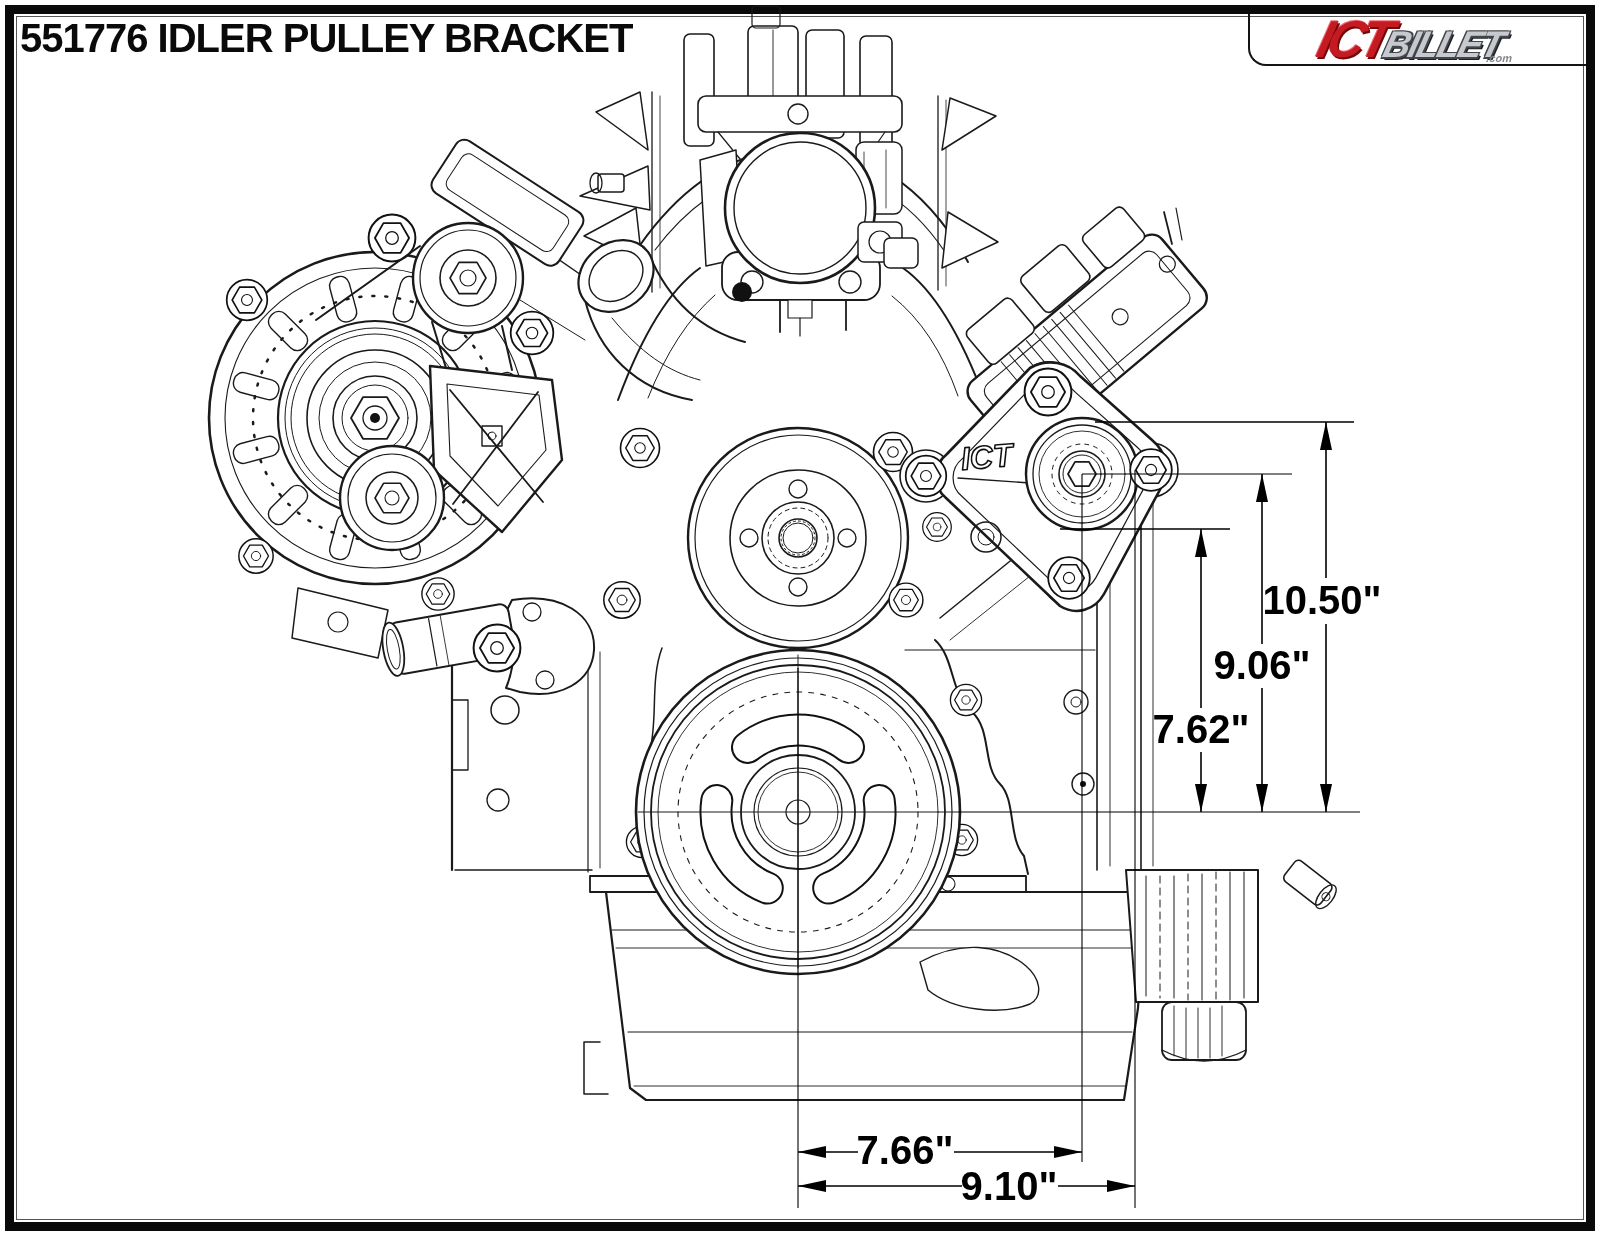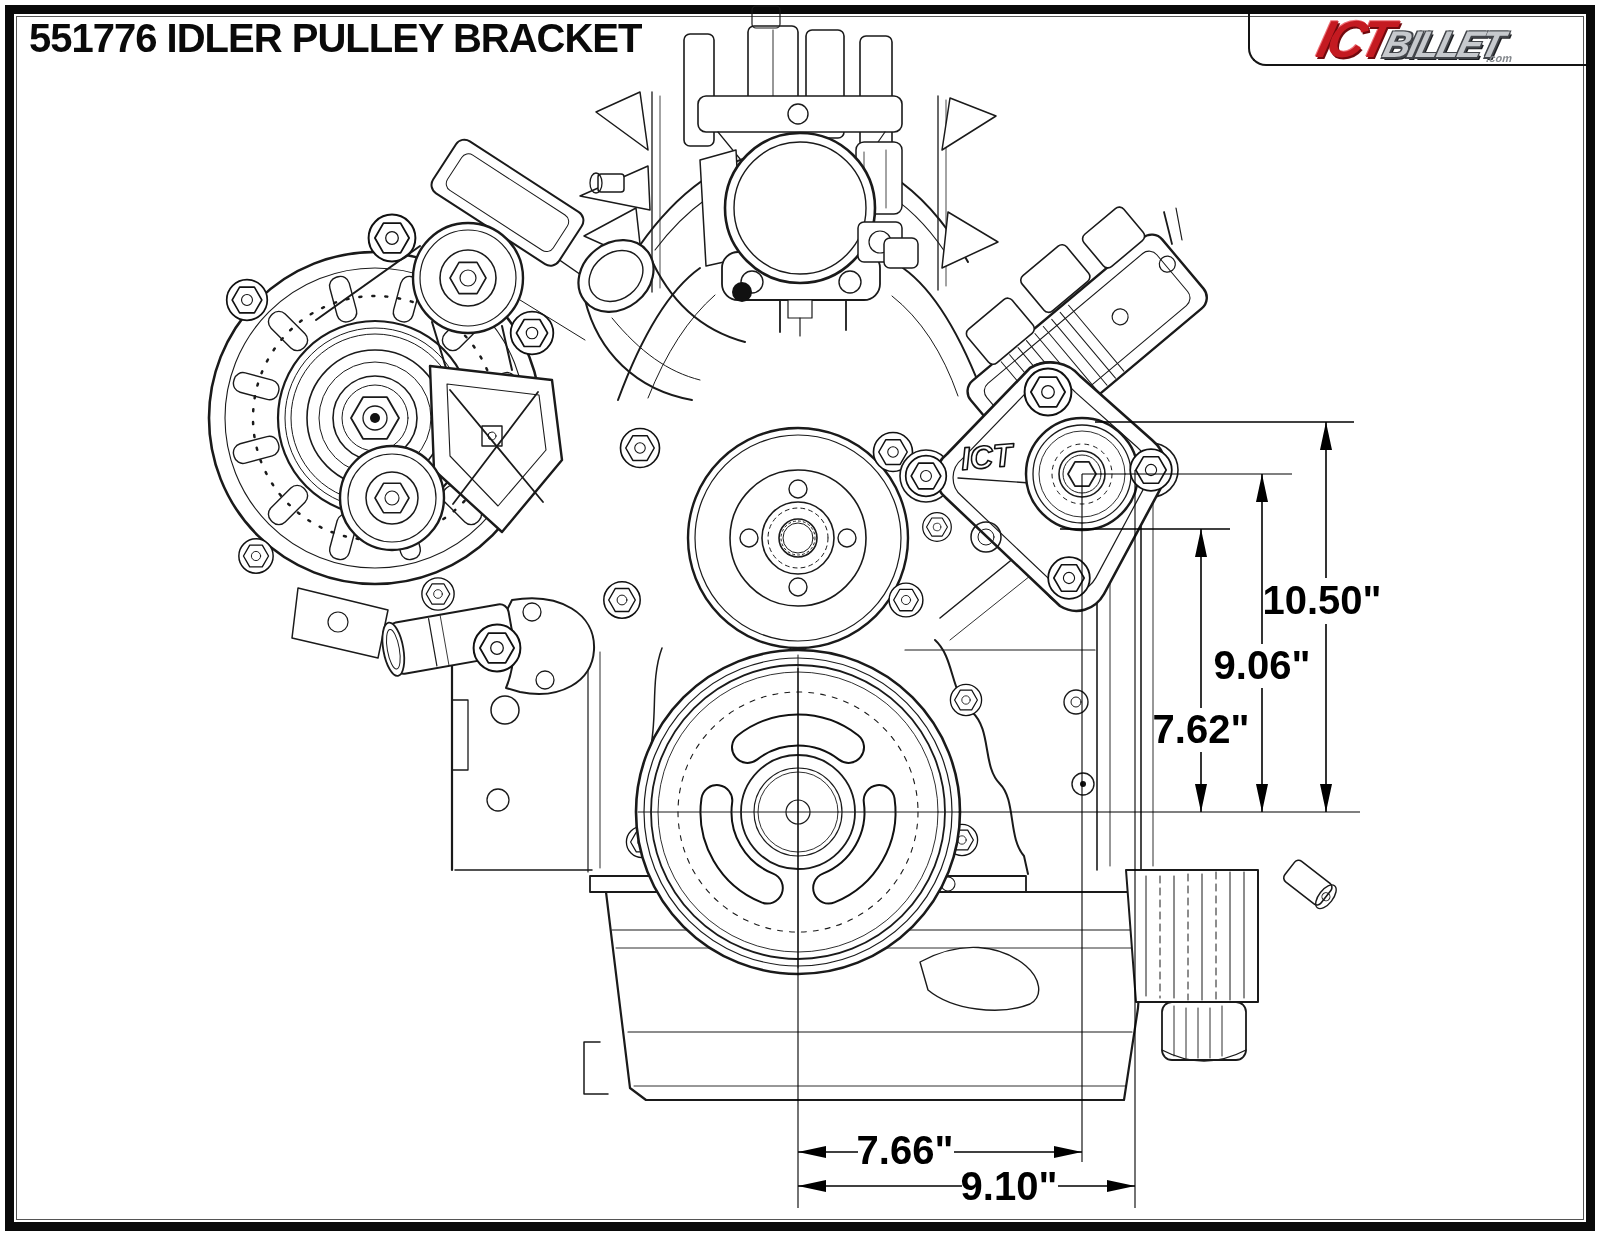--- a/index.html
+++ b/index.html
@@ -1,20 +1,20 @@
 <!DOCTYPE html>
 <html><head>
 <meta charset="utf-8">
 <style>
   html,body{margin:0;padding:0;background:#fff;}
   .sheet{position:relative;width:1600px;height:1236px;background:#ffffff;overflow:hidden;
          font-family:"Liberation Sans",sans-serif;}
   .frame{position:absolute;inset:5px;border:9px solid #0a0a0a;pointer-events:none;}
   .frame-inner{position:absolute;inset:16px;border:1px solid #555;pointer-events:none;}
-  .title{position:absolute;left:29px;top:16px;font-size:40px;font-weight:800;
+  .title{position:absolute;left:20px;top:16px;font-size:40px;font-weight:800;
          letter-spacing:-1px;color:#0a0a0a;white-space:nowrap;}
   .logo-cell{position:absolute;top:14px;right:14px;width:336px;height:50px;
              border-left:2.5px solid #141414;border-bottom:2.5px solid #141414;
              border-bottom-left-radius:18px;display:flex;align-items:center;justify-content:center;}
   .logo{transform:skewX(-14deg);display:flex;align-items:baseline;line-height:1;}
   .logo-ict{font-weight:900;font-style:italic;font-size:52px;color:#c41a21;letter-spacing:-5px;
             text-shadow:2px 2px 0 #70090e,-1px -1px 0 #ef7077;}
   .logo-billet{font-weight:900;font-style:italic;font-size:37px;color:#c6c9cd;letter-spacing:-2px;
             margin-left:-2px;
             text-shadow:-1.5px -1.5px 0 #43464b,1.5px 1.5px 0 #43464b,-1.5px 1.5px 0 #43464b,

